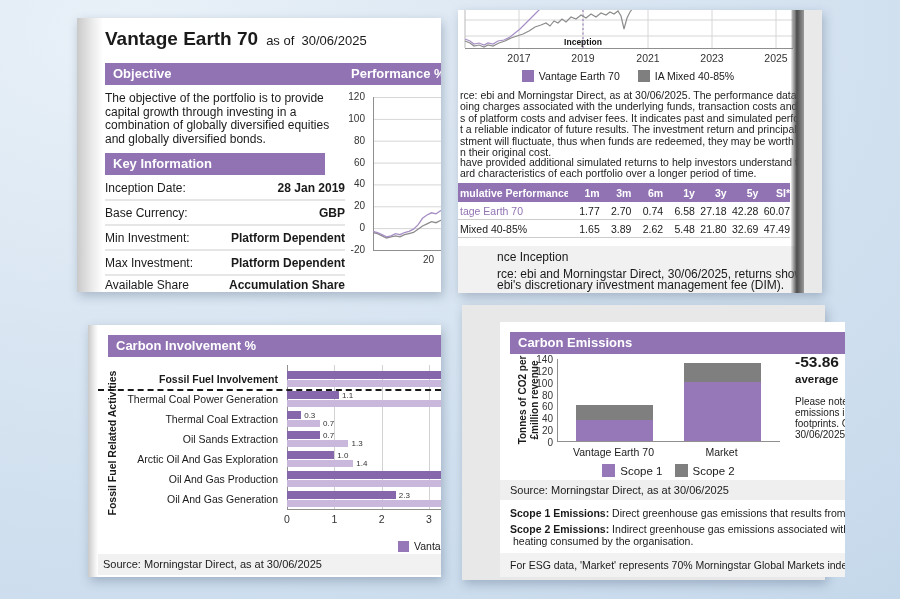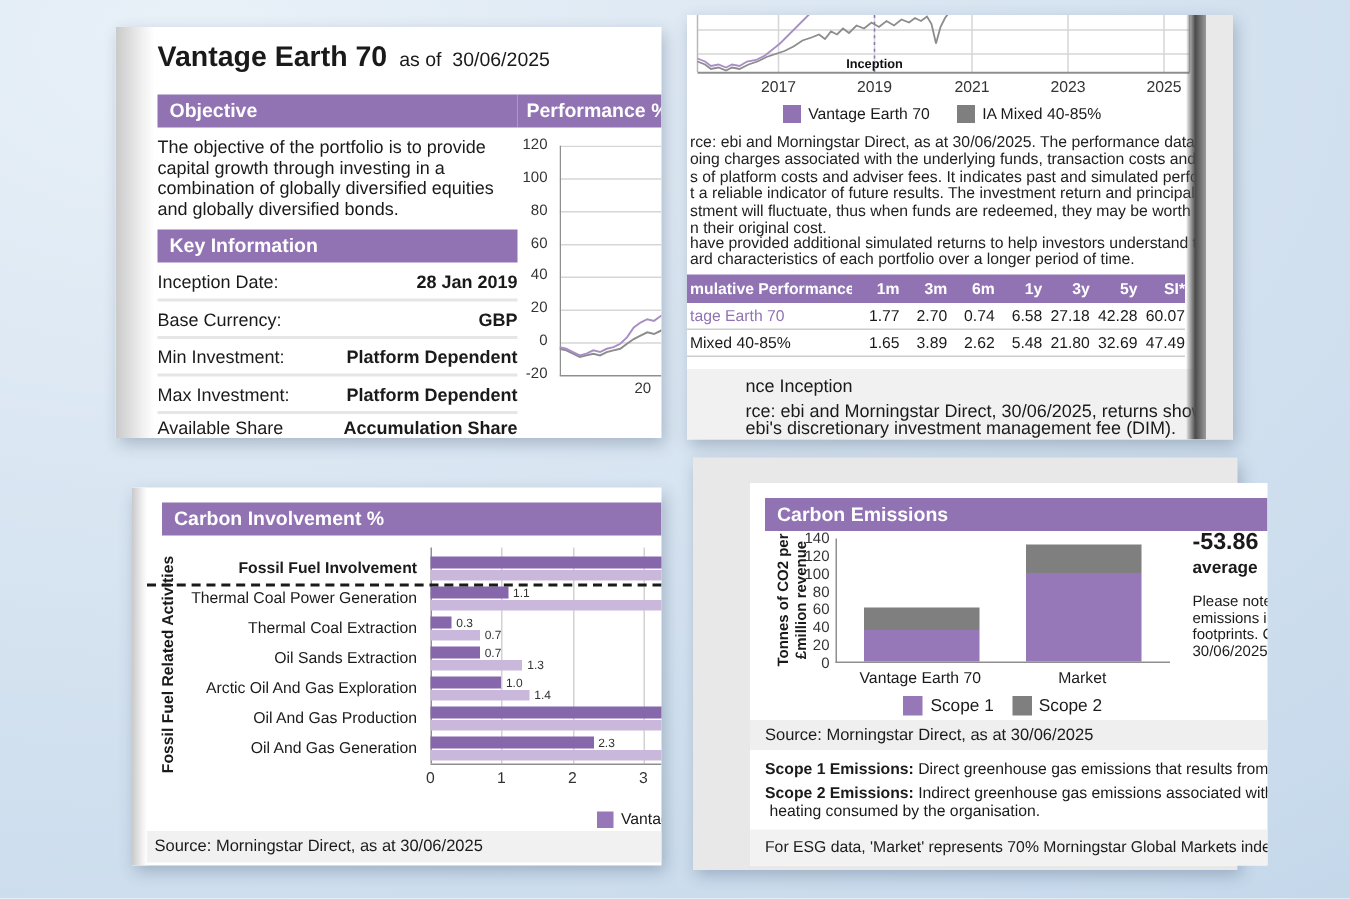--- a/index.html
+++ b/index.html
@@ -100,21 +100,21 @@
 </head>
 <body>
 
 <section class="panel" id="panel-factsheet">
   <div class="edge-l" style="width:26px"></div>
   <div id="p1-title-row">
     <span class="p1-title">Vantage Earth 70</span><span class="p1-asof"><span>as of</span>&nbsp;&nbsp;<span>30/06/2025</span></span>
   </div>
   <div class="phead" style="left:28px;top:45px;width:240px">Objective</div>
   <div id="p1-objective-text">The objective of the portfolio is to provide capital growth through investing in a combination of globally diversified equities and globally diversified bonds.</div>
-  <div class="phead" style="left:28px;top:135px;width:240px">Key Information</div>
+  <div class="phead" style="left:28px;top:135px;width:220px">Key Information</div>
   <div id="ki-rows">
       <div class="ki-row">
         <span class="ki-label">Inception Date:</span>
         <span class="ki-value">28 Jan 2019</span>
       </div>
       <div class="ki-row">
         <span class="ki-label">Base Currency:</span>
         <span class="ki-value">GBP</span>
       </div>
       <div class="ki-row">

